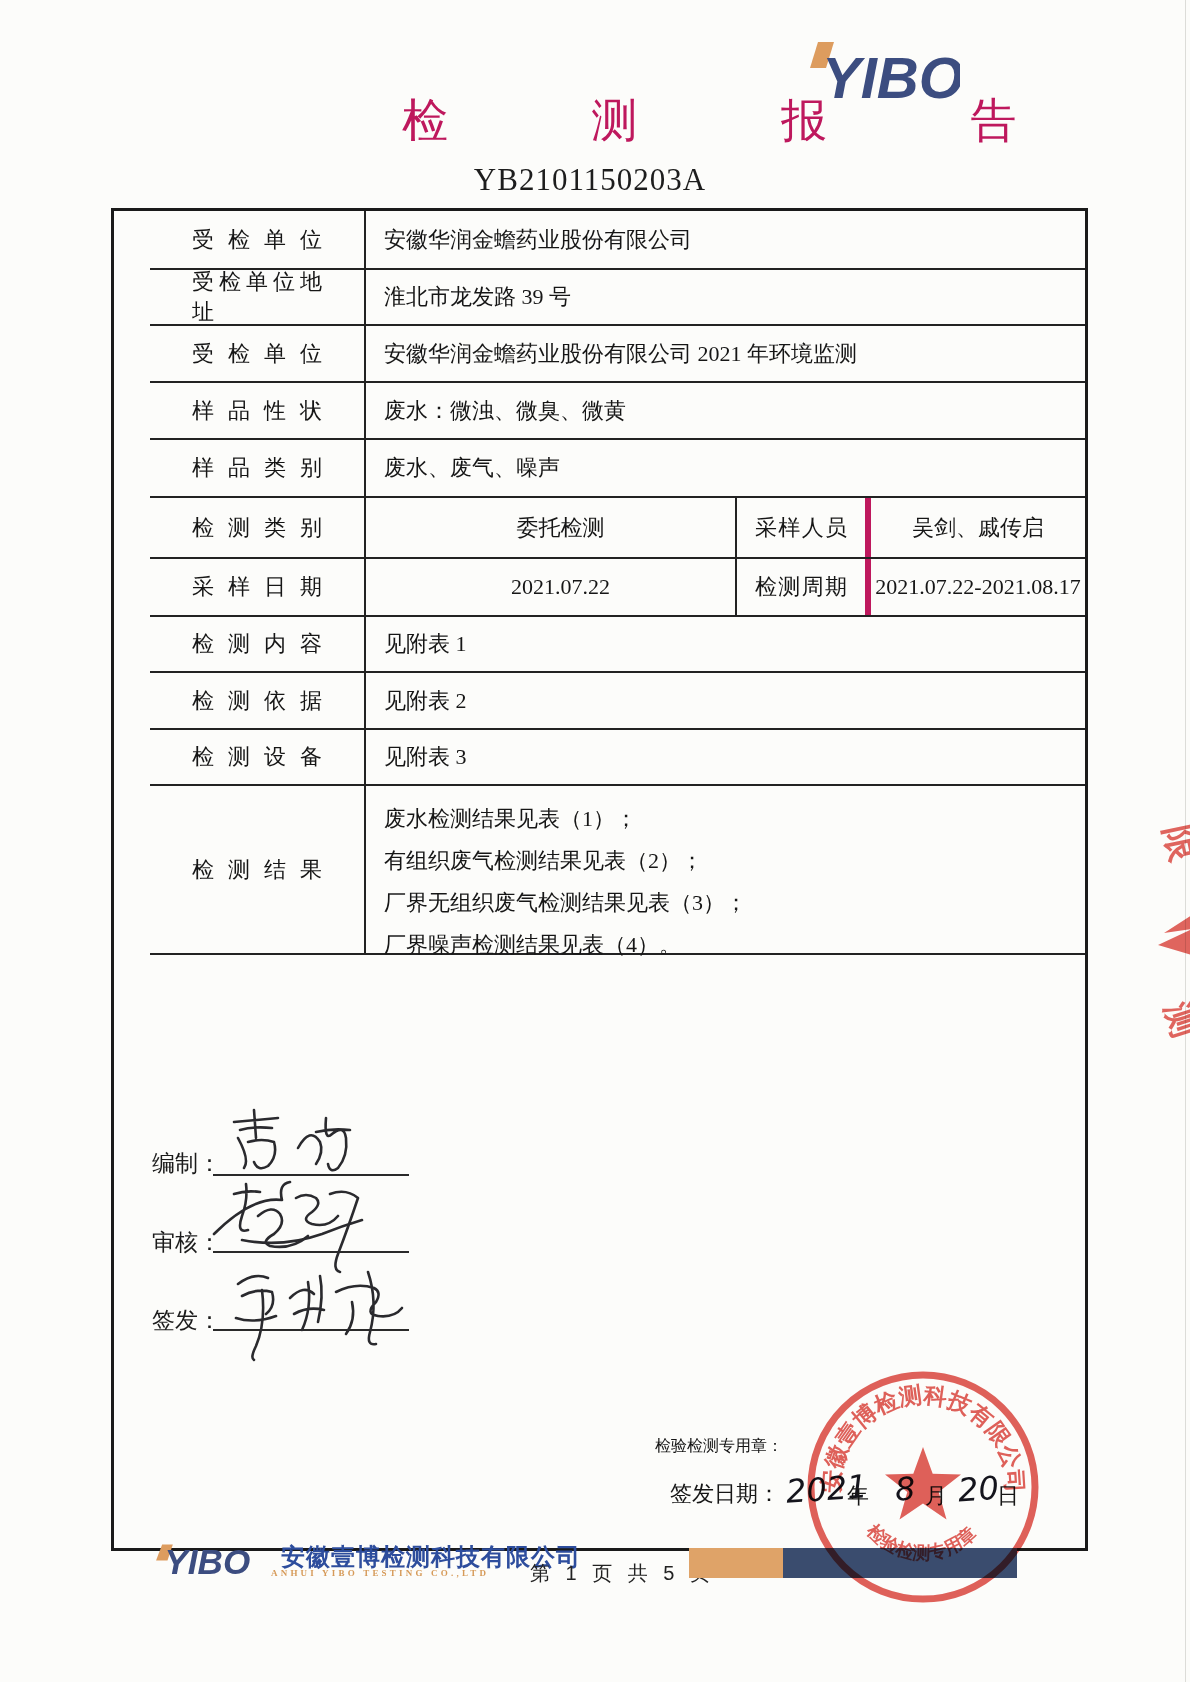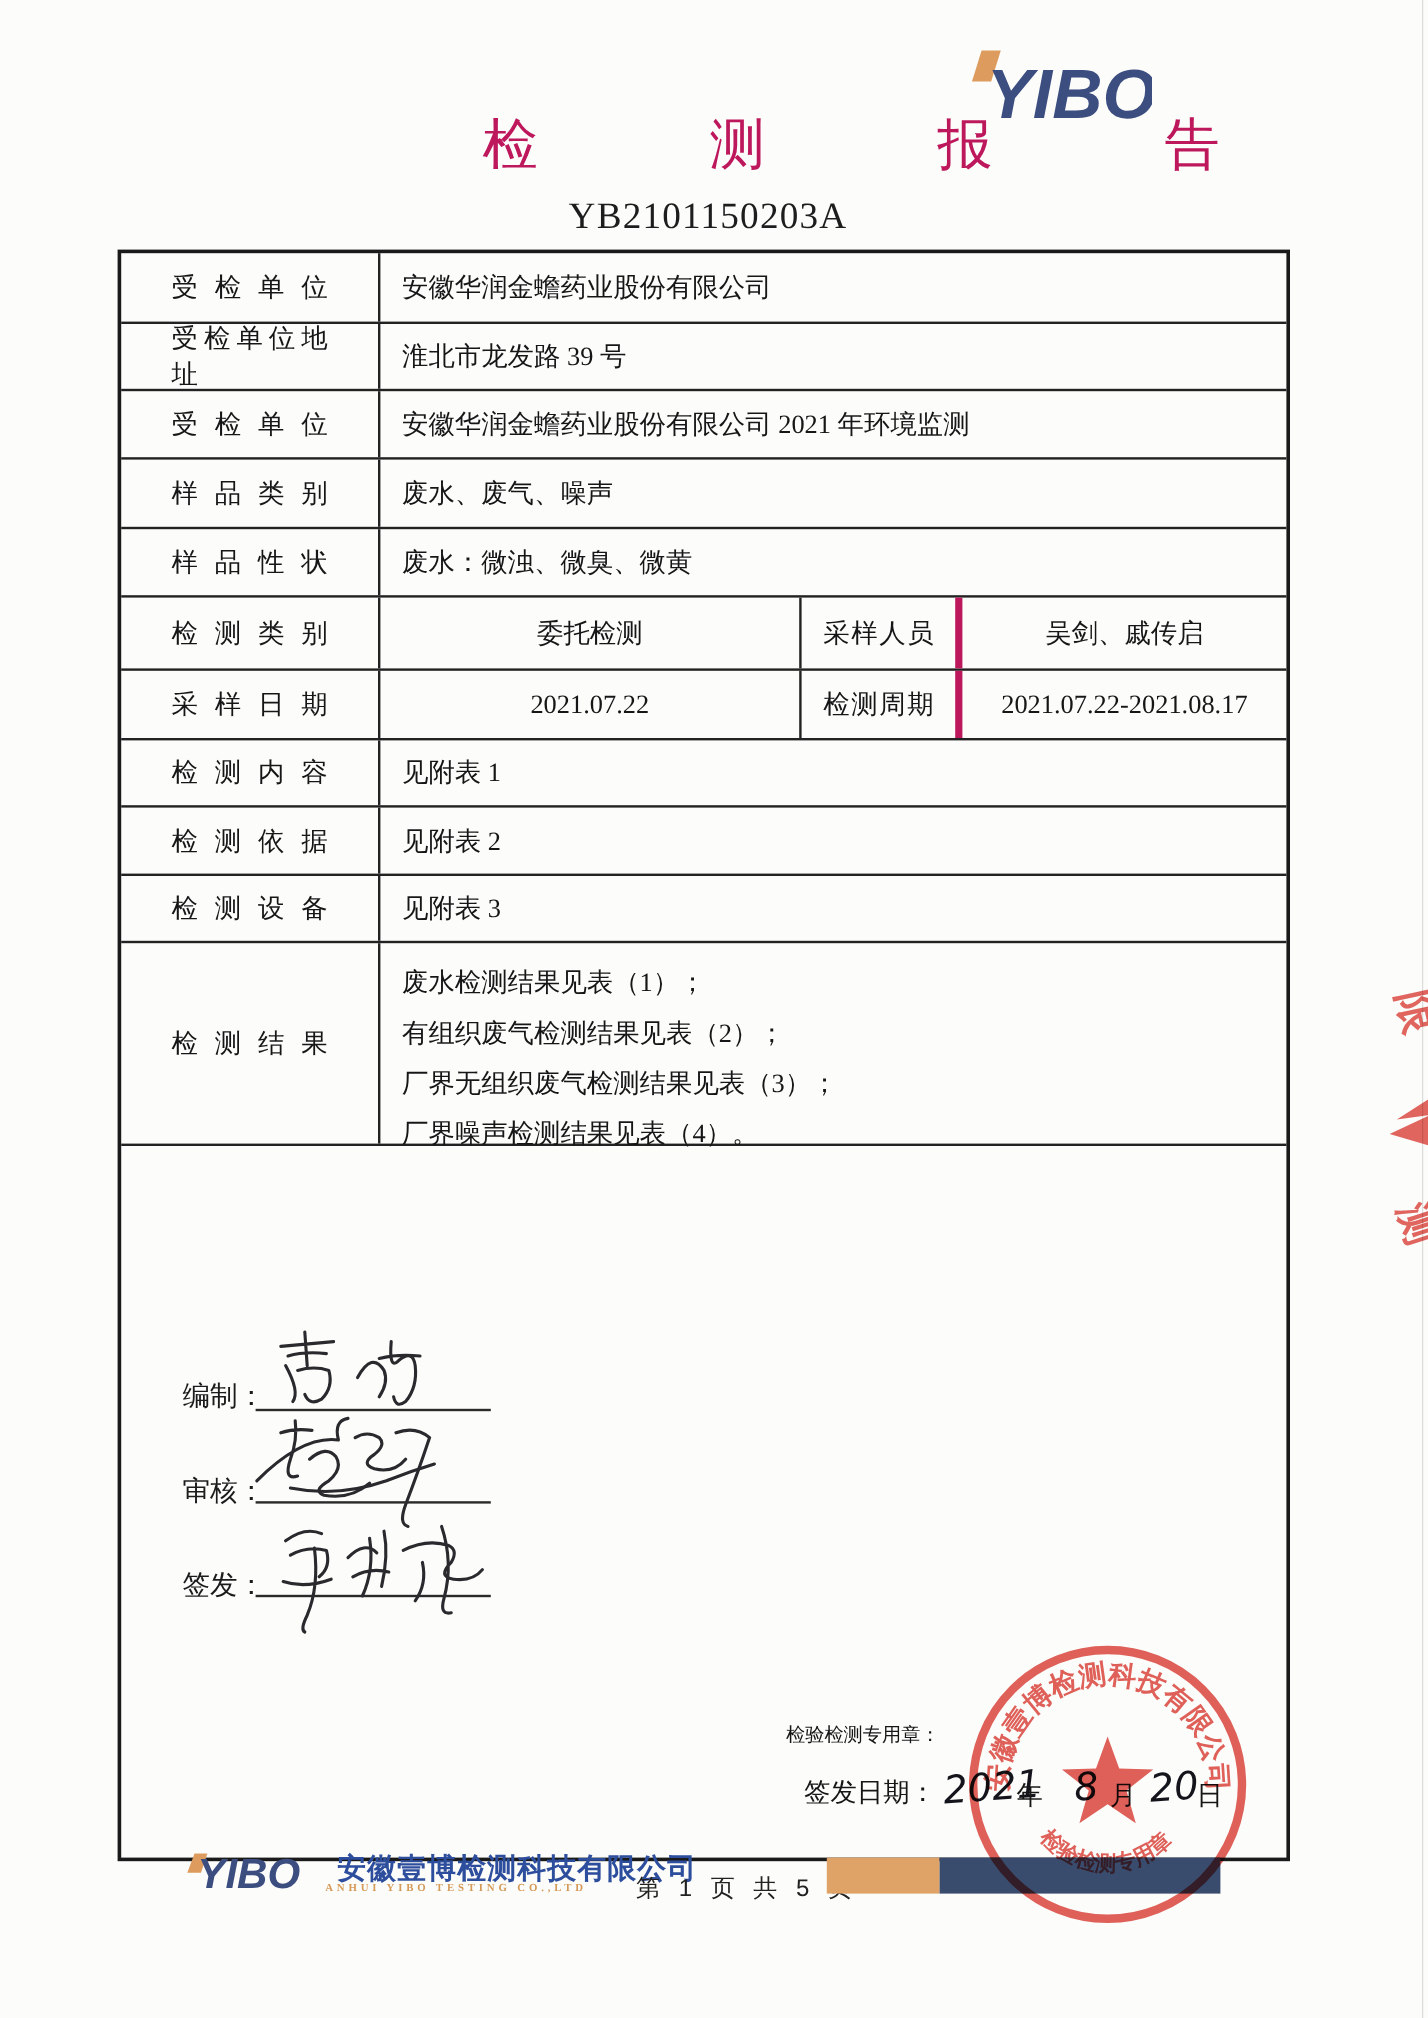--- a/index.html
+++ b/index.html
@@ -19,35 +19,36 @@
     font-size:46px;letter-spacing:66px;white-space:nowrap;
     font-weight:500;color:#be185d;
   }
   .logo-header{position:absolute;left:800px;top:34px;width:160px;height:80px;}
   .report-no{
     position:absolute;left:380px;top:162px;width:420px;
     text-align:center;font-size:31px;letter-spacing:1px;color:#1d1d1d;
   }
   
   .doc-table{
-    position:absolute;left:98px;top:208px;width:977px;height:1343px;
+    position:absolute;left:111px;top:208px;width:977px;height:1343px;
     border:3px solid #1a1a1a;box-sizing:border-box;
     font-size:22px;
+    padding-left:36px;
   }
   .t-row{display:flex;border-bottom:2px solid #222;box-sizing:border-box;}
   .t-row:last-child{border-bottom:none;}
   .c-label{
     width:216px;border-right:2px solid #222;box-sizing:border-box;
     display:flex;align-items:center;padding:0 42px;
   }
   .c-label > span{width:100%;text-align:justify;text-align-last:justify;}
   .c-value{flex:1;display:flex;align-items:center;padding-left:18px;box-sizing:border-box;}
   .c-value-mid{
     width:351px;border-right:2px solid #222;box-sizing:border-box;
-    display:flex;align-items:center;justify-content:center;
+    display:flex;align-items:center;justify-content:center;margin-left:20px;
   }
   .c-label2{
     width:134px;border-right:6px solid #be185d;box-sizing:border-box;
     display:flex;align-items:center;padding:0 18px;
   }
   .c-label2 > span{width:100%;text-align:justify;text-align-last:justify;}
   .c-value2{flex:1;display:flex;align-items:center;justify-content:center;box-sizing:border-box;}
   .result-lines{flex:1;padding:12px 0 0 18px;box-sizing:border-box;}
   .result-lines div{line-height:42px;}
   
@@ -111,31 +112,31 @@
           <span>受检单位地址</span>
         </div>
       <div class="c-value">淮北市龙发路 39 号</div>
     </div>
     <div class="t-row" style="height:57px">
       <div class="c-label">
           <span>受检单位</span>
         </div>
       <div class="c-value">安徽华润金蟾药业股份有限公司 2021 年环境监测</div>
     </div>
+    <div class="t-row" style="height:57px">
+      <div class="c-label">
+          <span>样品性状</span>
+        </div>
+      <div class="c-value">废水：微浊、微臭、微黄</div>
+    </div>
     <div class="t-row" style="height:58px">
       <div class="c-label">
           <span>样品类别</span>
         </div>
       <div class="c-value">废水、废气、噪声</div>
-    </div>
-    <div class="t-row" style="height:57px">
-      <div class="c-label">
-          <span>样品性状</span>
-        </div>
-      <div class="c-value">废水：微浊、微臭、微黄</div>
     </div>
 
     <div class="t-row" style="height:61px">
       <div class="c-label">
           <span>检测类别</span>
         </div>
       <div class="c-value-mid">委托检测</div>
       <div class="c-label2">
           <span>采样人员</span>
         </div>

